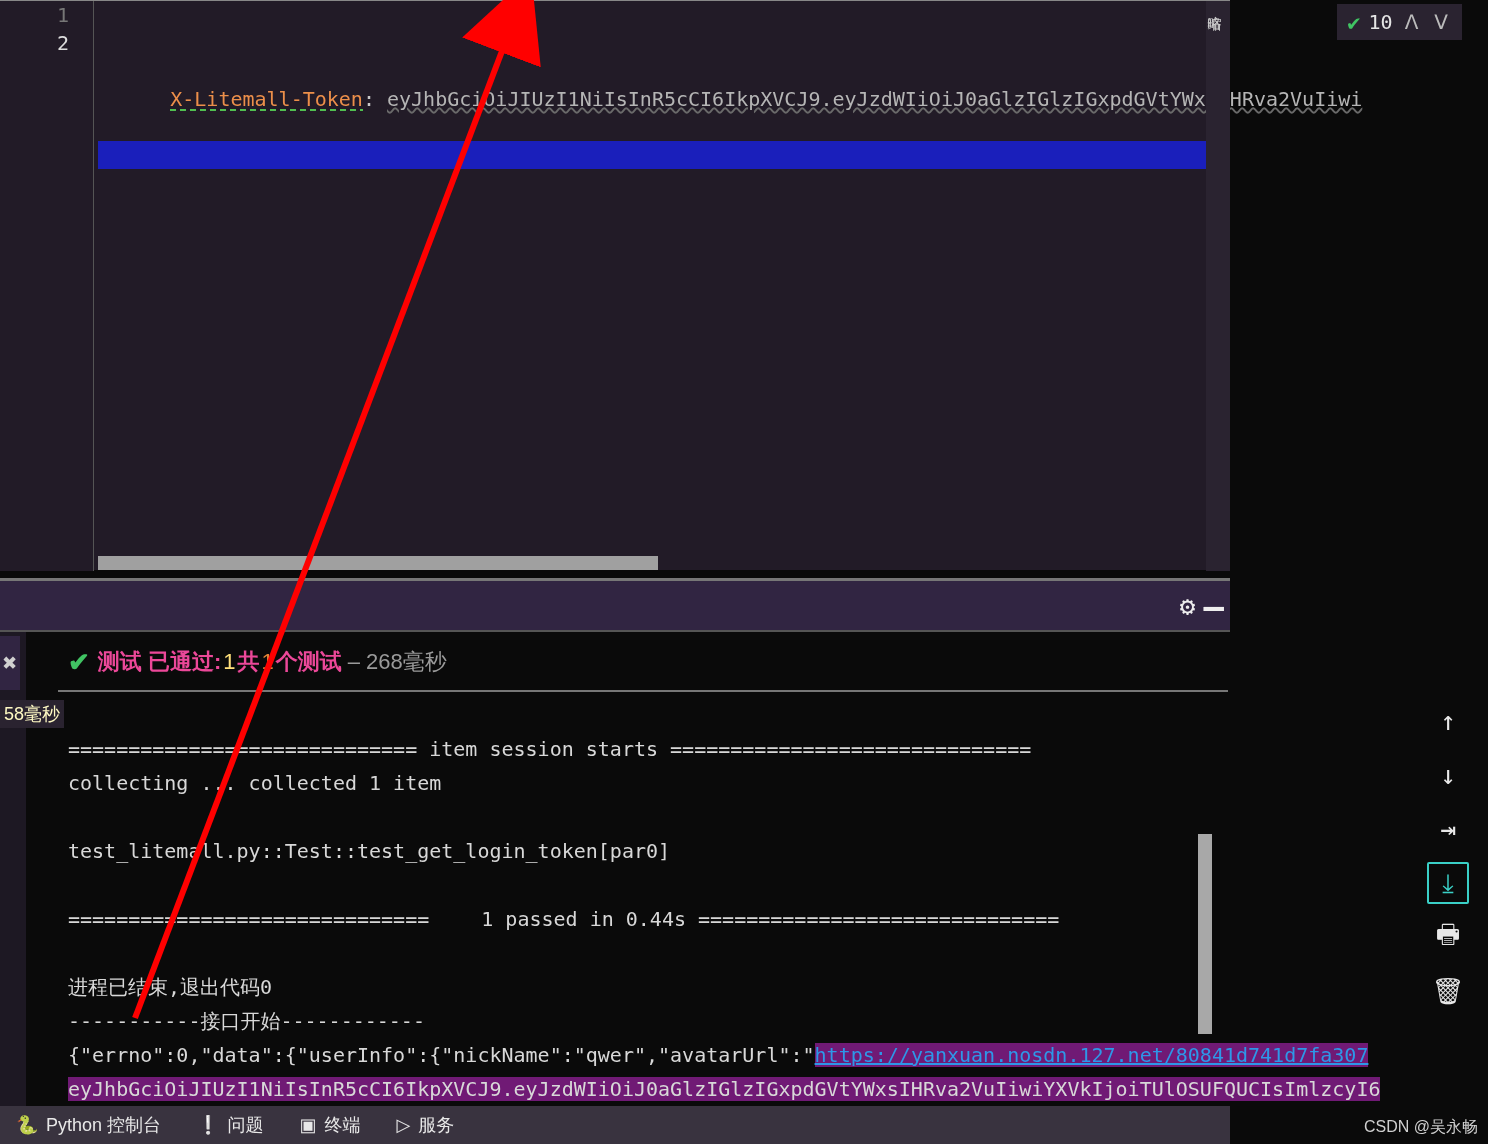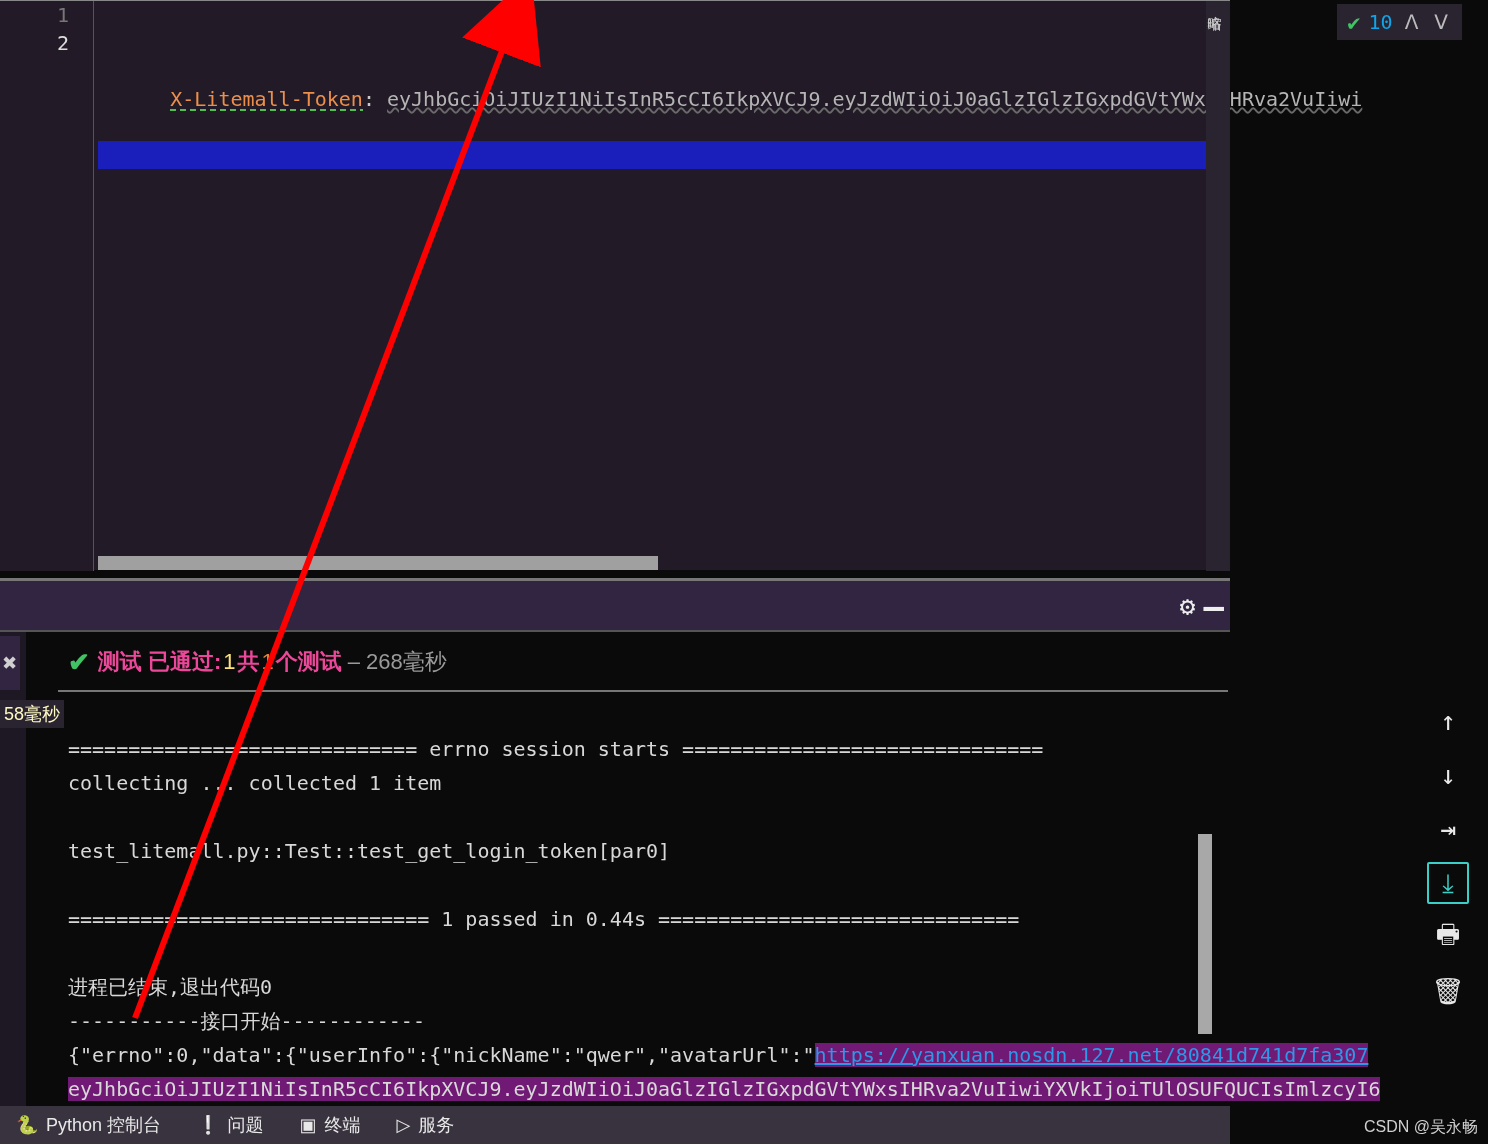--- a/index.html
+++ b/index.html
@@ -56,21 +56,21 @@
     position: absolute; left: 0; top: 0; width: 560px; height: 14px;
     background: #a0a0a0;
   }
 
   .find-bar {
     position: absolute; right: 0; top: 4px;
     display: flex; align-items: center; gap: 8px;
     background: #2a2330; height: 36px; padding: 0 10px;
   }
   .find-bar .check { color: #40c463; font-size: 22px; }
-  .find-bar .count { color: #0ea5e9; }
+  .find-bar .count { color: #e5e5e5; }
   .find-bar .arrow { color: #bbb; font-size: 20px; padding: 0 4px; cursor: pointer; }
 
   .editor-side {
     position: absolute; right: 0; top: 0; width: 24px; height: 570px;
     background: #2a2330;
   }
   .editor-side .glyph {
     writing-mode: vertical-rl;
     font-size: 14px; color: #ccc; padding-top: 4px; text-align: center;
   }
@@ -121,21 +121,21 @@
     border-top: 2px solid #777;
   }
   .console {
     position: absolute; left: 10px; top: 6px; width: 1090px;
     color: #d8d8d8; font-size: 20px; line-height: 34px;
     white-space: pre;
   }
   .console .link {
     color: #2e97e8; text-decoration: underline;
   }
-  .console .passed { color: #d8d8d8; }
+  .console .passed { color: #d8d8d8; margin-left: 40px; }
   .console .sel { background: #701a75; }
 
   .v-scroll {
     position: absolute; right: 16px; top: 8px; width: 14px; height: 430px;
     background: transparent;
   }
   .v-scroll .thumb {
     position: absolute; top: 134px; width: 14px; height: 200px;
     background: #a8a8a8;
   }
@@ -232,21 +232,21 @@
   <span class="time"> – </span>
   <span class="time">268毫秒</span>
 </div>
 
 <div class="left-slab"></div>
 <div class="slab-btn">✖</div>
 <div class="slab-time">58毫秒</div>
 
 <div class="console-wrap">
   <div class="console">
-<span><span>============================= </span><span>errno session starts</span><span> ==============================</span></span>
+<span><span>============================= </span><span>item session starts</span><span> ==============================</span></span>
 <span>collecting ... collected 1 item</span>
 
 <span>test_litemall.py::Test::test_get_login_token[par0] </span>
 
 <span><span>============================== </span><span class="passed">1 passed</span><span> in 0.44s ==============================</span></span>
 
 <span>进程已结束,退出代码0</span>
 <span>-----------接口开始------------</span>
 <span><span>{"errno":0,"data":{"userInfo":{"nickName":"qwer","avatarUrl":"</span><span class="link sel">https://yanxuan.nosdn.127.net/80841d741d7fa307</span></span>
 <span><span class="sel">eyJhbGciOiJIUzI1NiIsInR5cCI6IkpXVCJ9.eyJzdWIiOiJ0aGlzIGlzIGxpdGVtYWxsIHRva2VuIiwiYXVkIjoiTUlOSUFQUCIsImlzcyI6</span></span>

